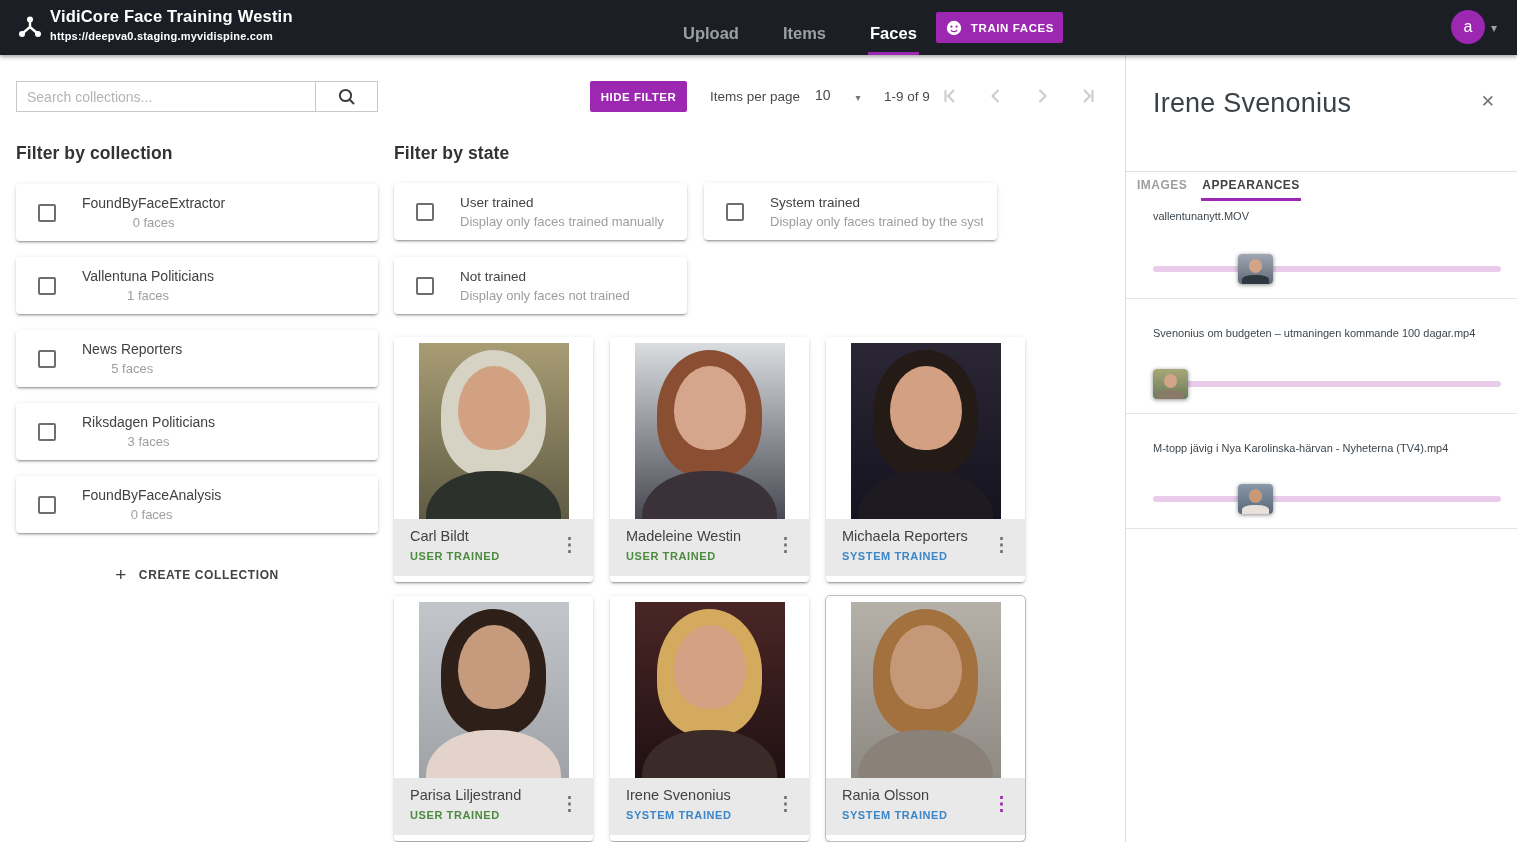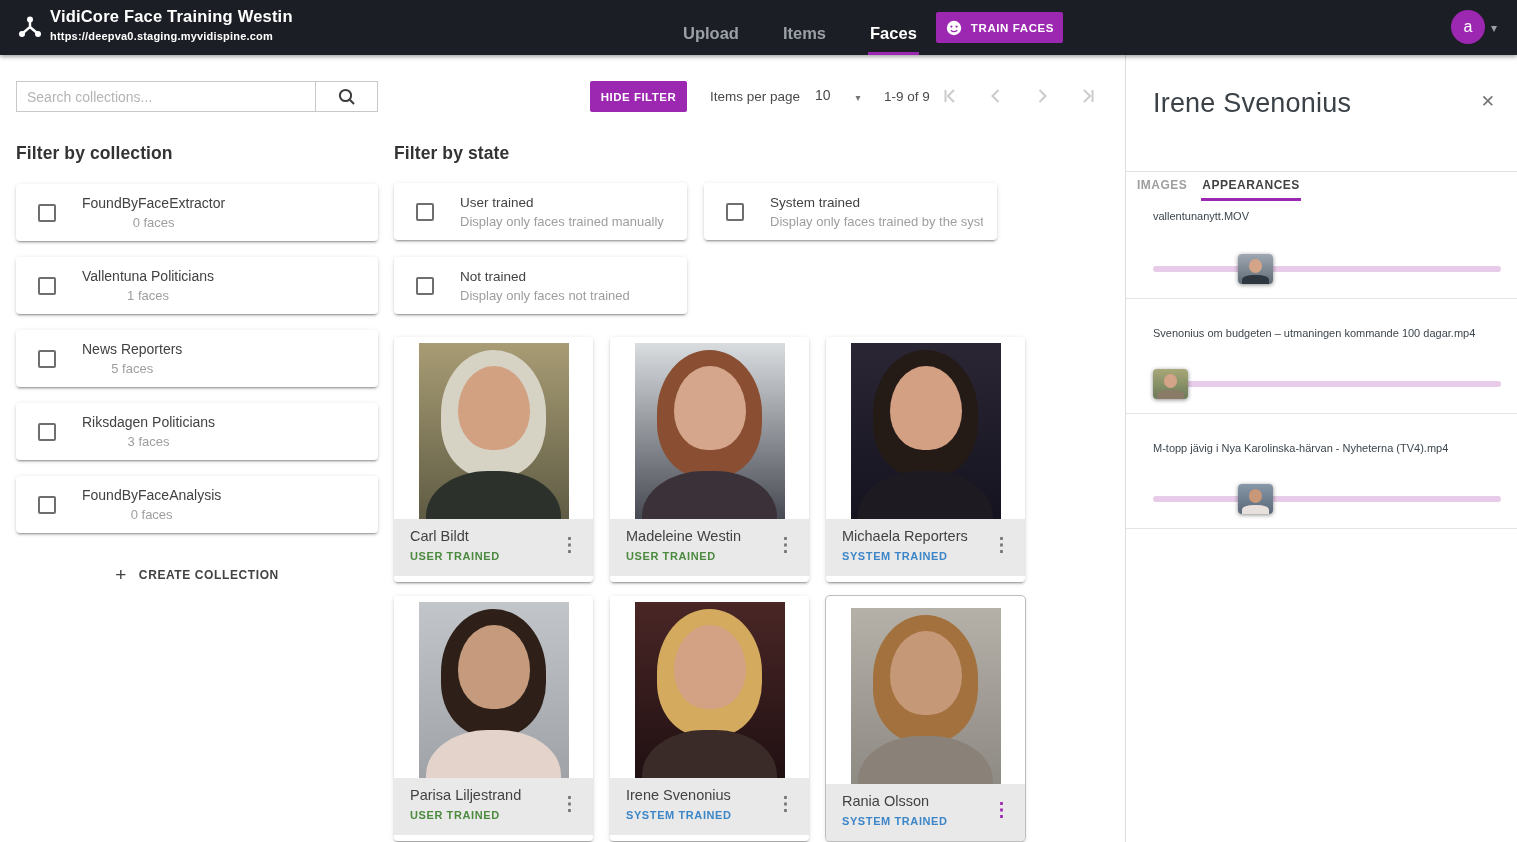--- a/index.html
+++ b/index.html
@@ -74,21 +74,21 @@
   .state-card { height:57px; display:flex; align-items:center; padding:0 14px 0 22px; cursor:pointer; }
   .state-text { margin-left:26px; min-width:0; }
   .state-name { font-size:13.5px; color:#424242; }
   .state-desc { font-size:13px; color:#9e9e9e; margin-top:4px; white-space:nowrap; overflow:hidden; }
 
   
   .face-grid { display:grid; grid-template-columns:199px 199px 199px; column-gap:17px; row-gap:14px;
                margin-top:23px; }
   .face-card { width:199px; height:245px; overflow:hidden; cursor:pointer; display:flex;
                flex-direction:column; }
-  .face-card.selected { outline:1px solid #bdbdbd;justify-content:flex-end; }
+  .face-card.selected { outline:1px solid #bdbdbd; }
   .photo-wrap { height:182px; display:flex; justify-content:center; padding-top:6px; background:#fff; }
   .photo { position:relative; width:150px; height:176px; overflow:hidden;
            background:linear-gradient(180deg, var(--bg1) 0%, var(--bg2) 100%); }
   .photo .hair  { position:absolute; left:15%; right:15%; top:4%; height:72%;
                   border-radius:50% 50% 42% 42%; background:var(--hair); }
   .photo .face  { position:absolute; left:26%; right:26%; top:13%; height:48%;
                   border-radius:50% 50% 46% 46% / 54% 54% 46% 46%; background:var(--skin); }
   .photo .torso { position:absolute; left:5%; right:5%; bottom:-3%; height:30%;
                   border-radius:46% 46% 0 0 / 85% 85% 0 0; background:var(--torso); }
   .face-footer { height:57px; background:#e9e9e9; padding:9px 6px 0 16px; position:relative; }

